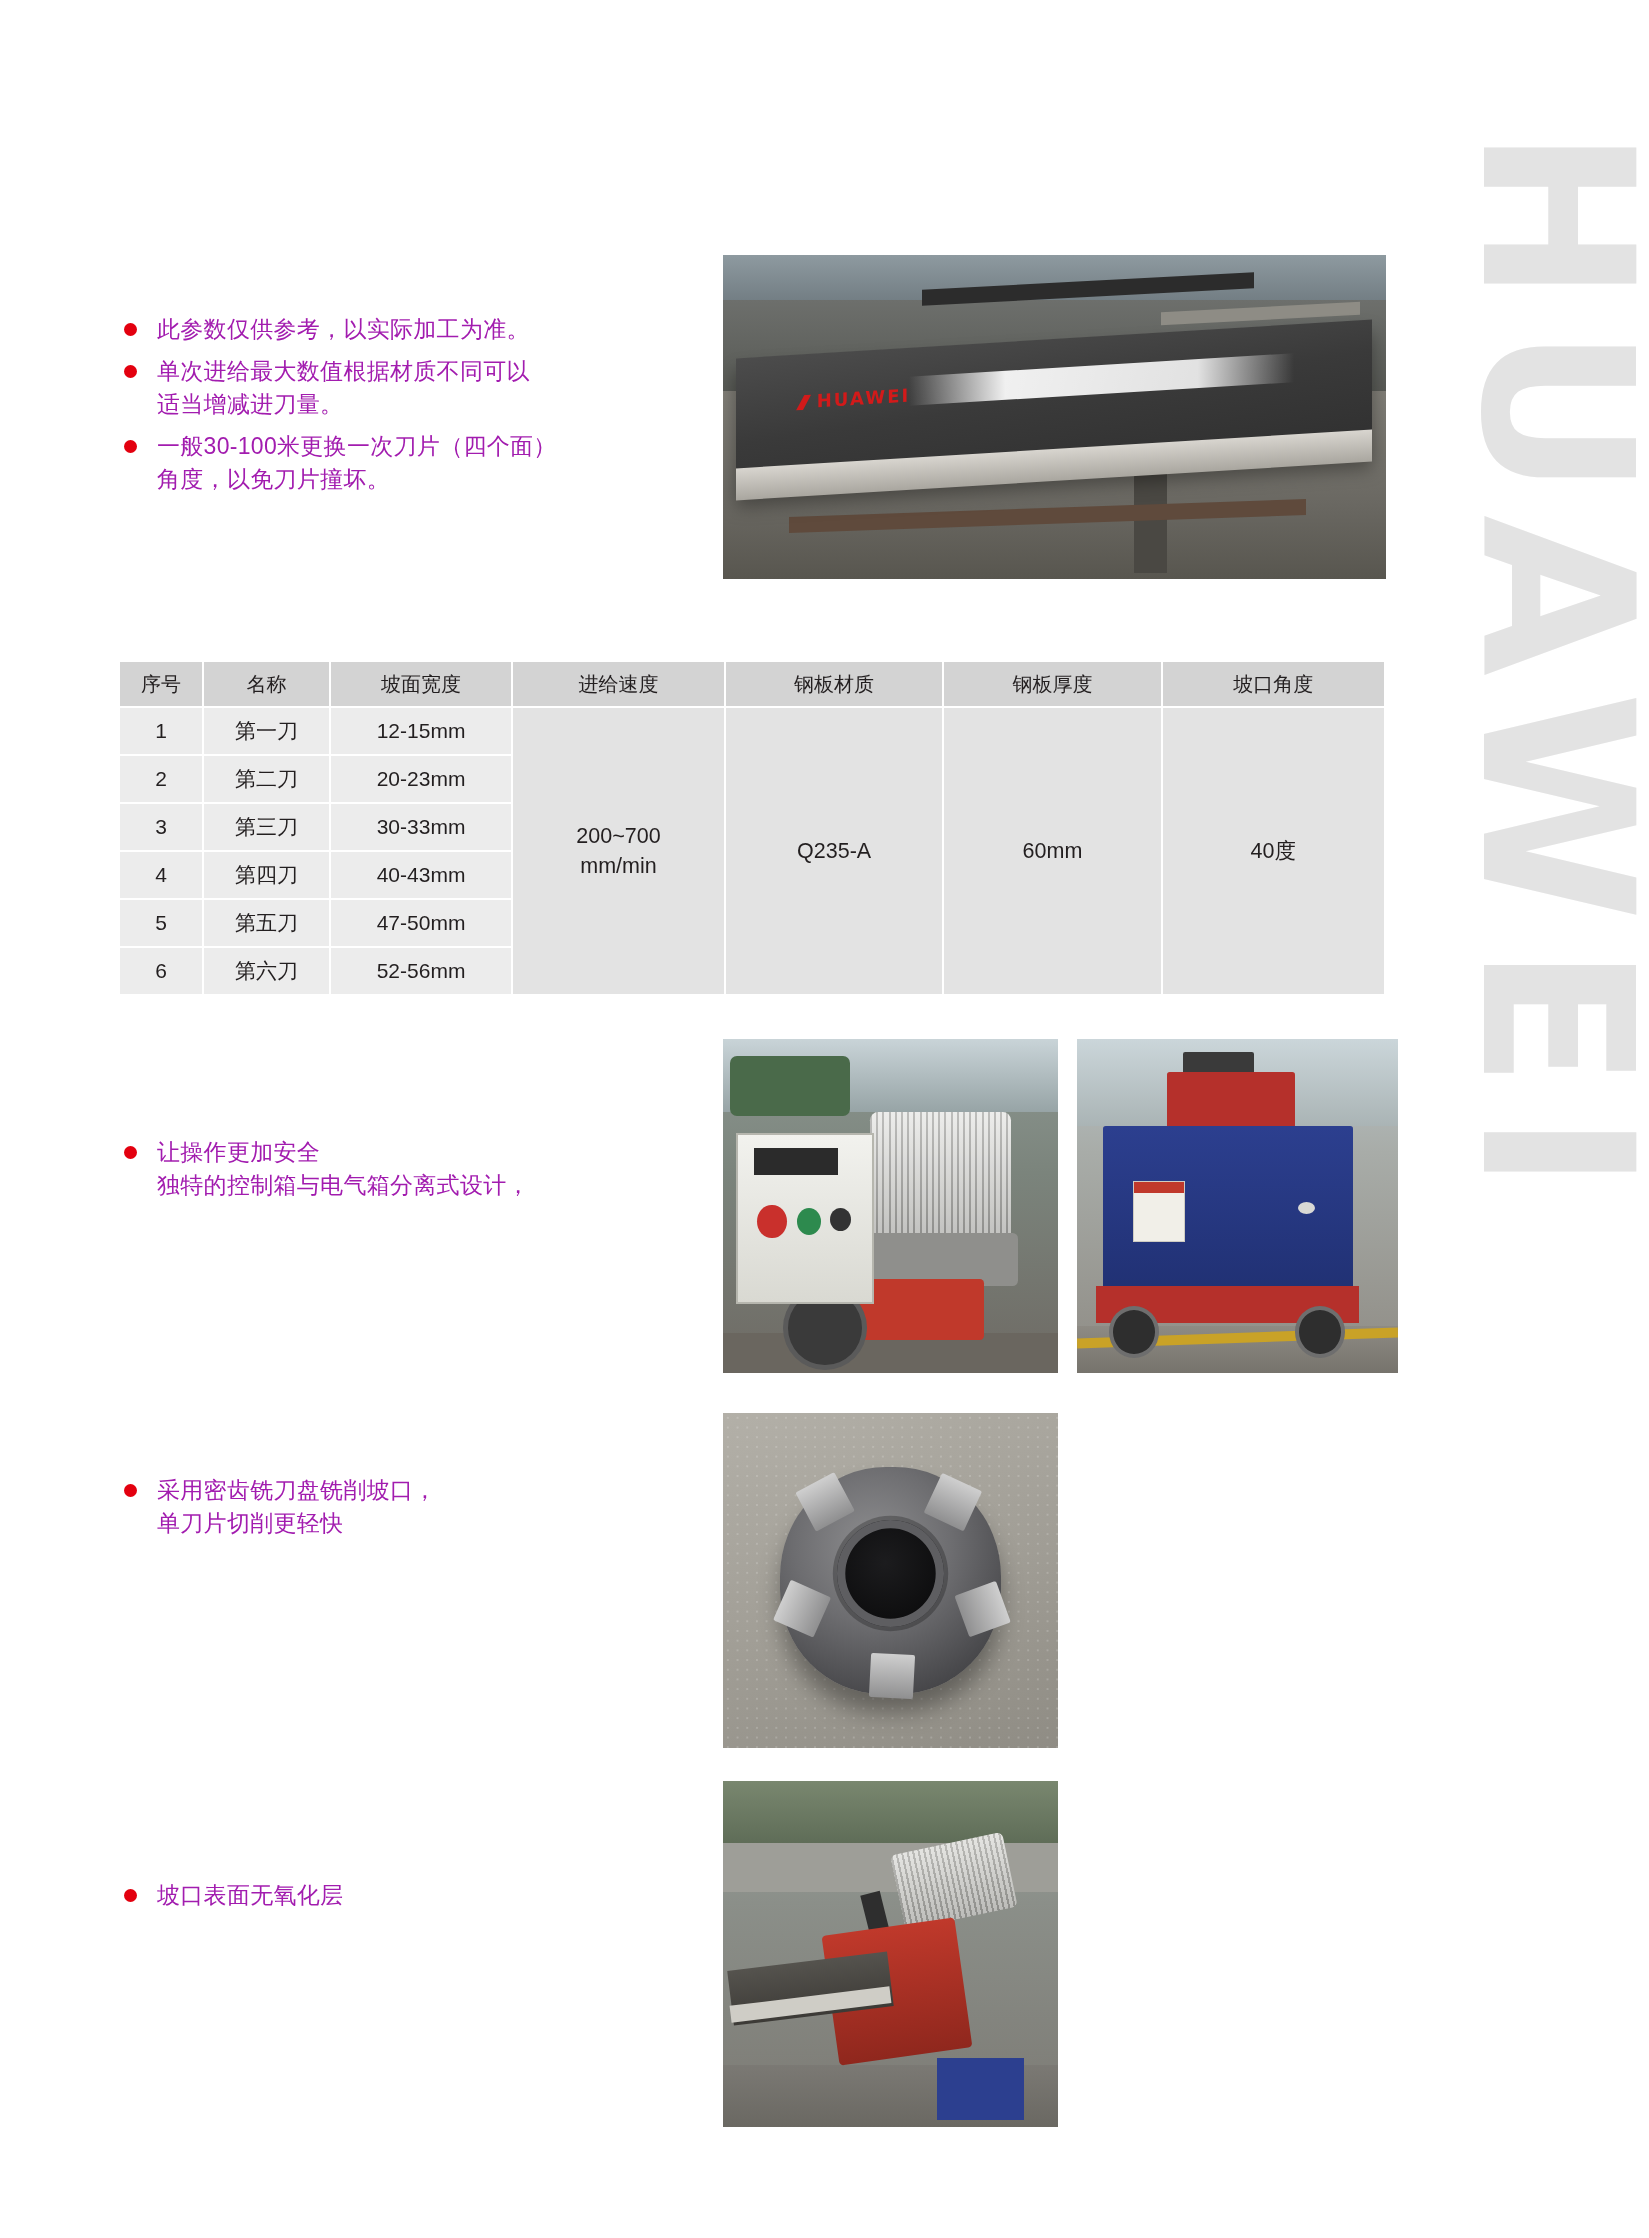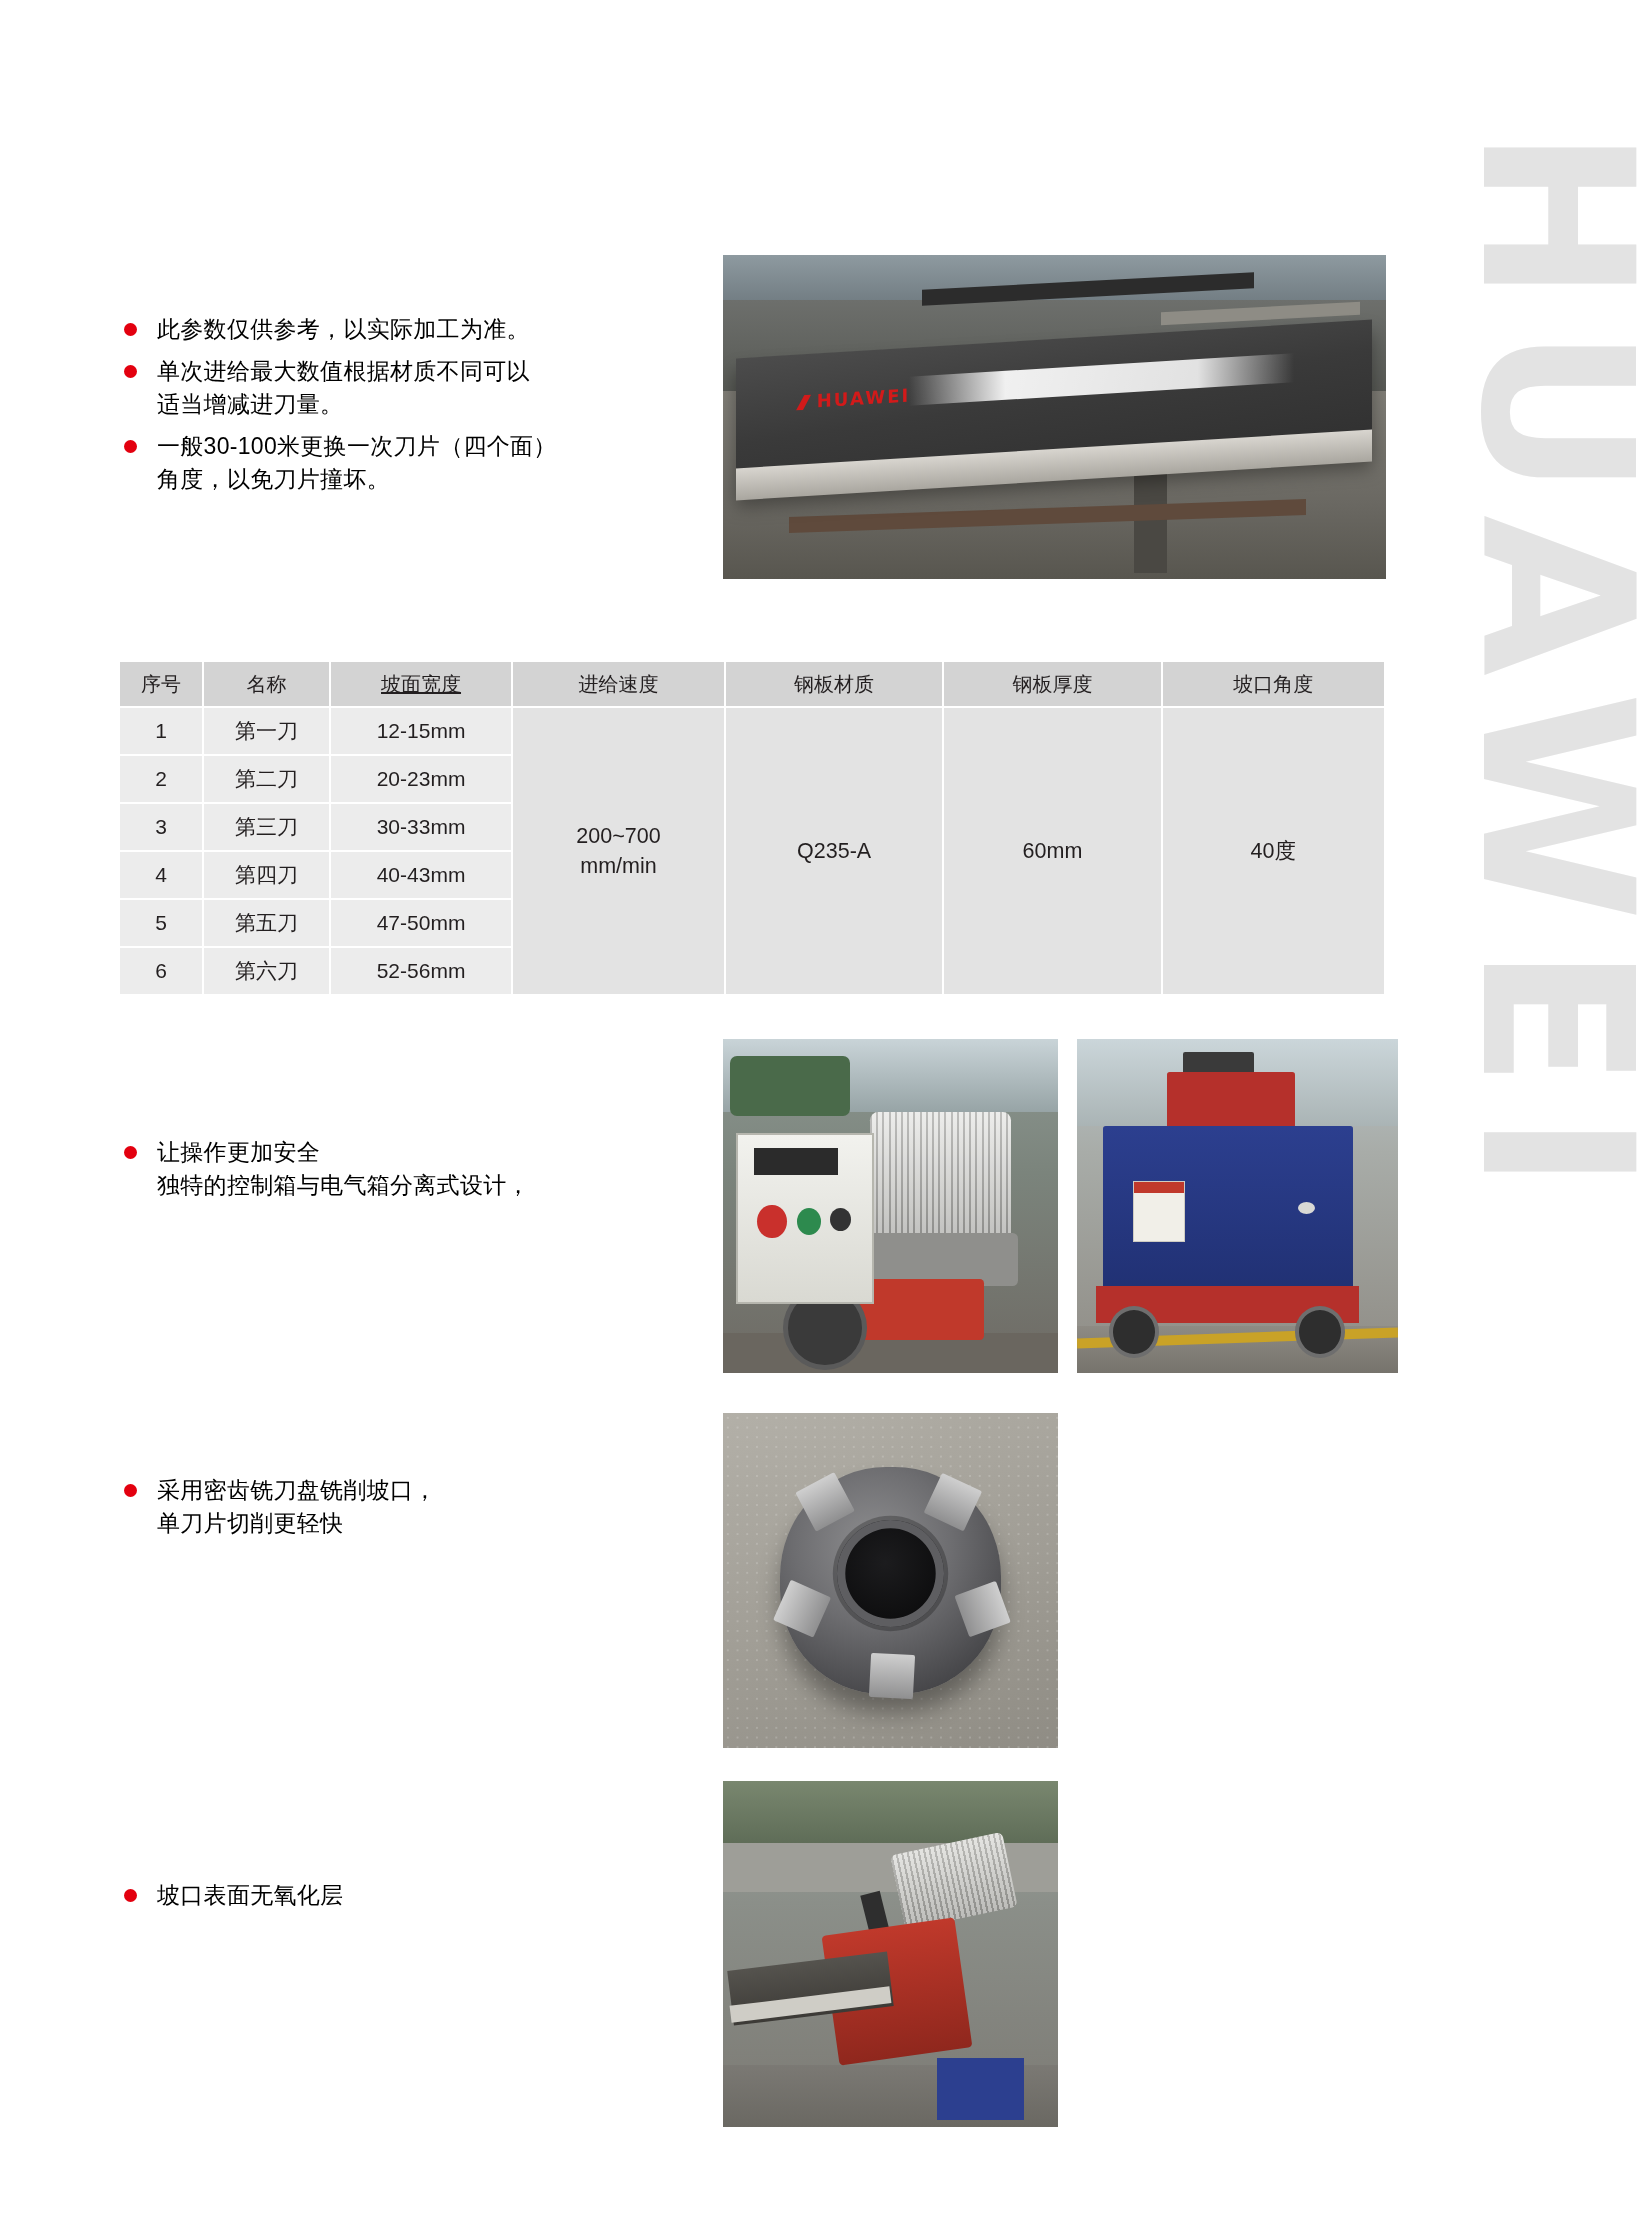--- a/index.html
+++ b/index.html
@@ -59,21 +59,21 @@
     list-style: none;
     margin: 0;
     padding: 0;
   }
   .bullet-item {
     position: relative;
     padding-left: 39px;
     margin-bottom: 9.7px;
     font-size: 23px;
     line-height: 1.42;
-    color: #000000;
+    color: #a21caf;
     letter-spacing: 0.3px;
   }
   .bullet-item:last-child { margin-bottom: 0; }
   .bullet-dot {
     position: absolute;
     left: 5.5px;
     top: 9.7px;
     width: 13px;
     height: 13px;
     border-radius: 50%;
@@ -266,21 +266,21 @@
     background: #ececec;
     height: 44px;
   }
   #spec-table tbody td.merged {
     background: #e3e3e3;
     font-size: 21.5px;
     line-height: 1.4;
   }
   .col-no { width: 83px; }
   .col-name { width: 128px; }
-  .col-width { width: 184px; text-decoration: underline; }
+  .col-width { width: 184px; }
   .col-speed { width: 215px; }
   .col-mat { width: 222px; }
   .col-thick { width: 222px; }
   .col-angle { width: 229px; }
 </style>
 </head>
 <body>
 
 <div id="page">
 

